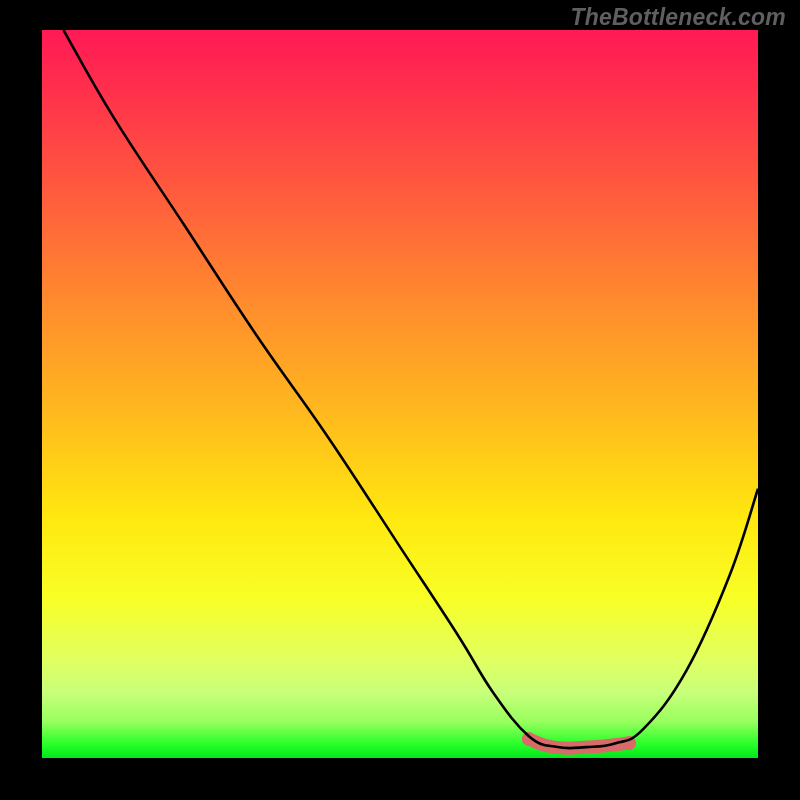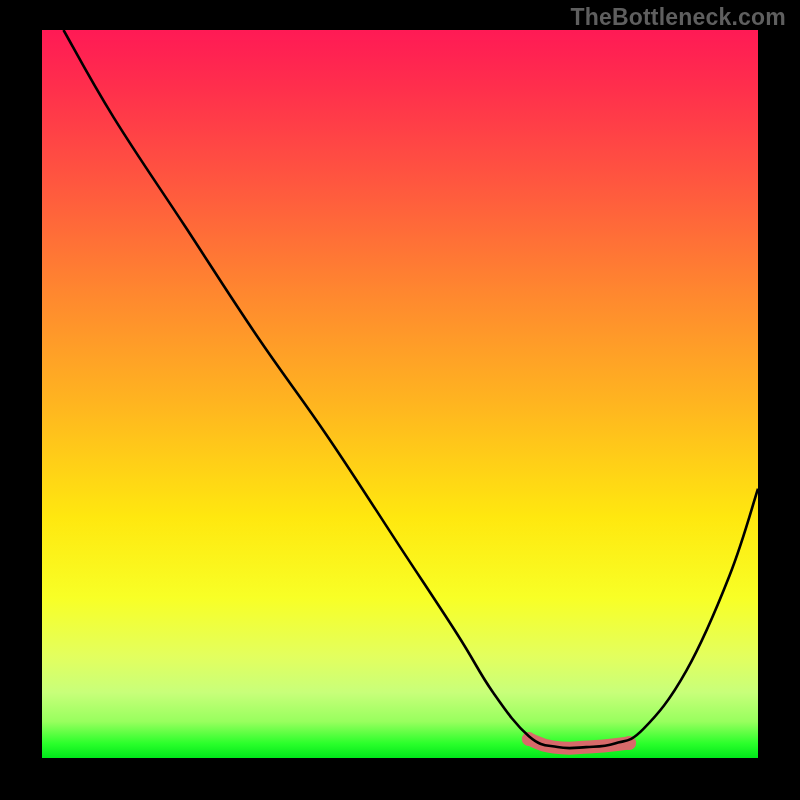--- a/index.html
+++ b/index.html
@@ -19,20 +19,21 @@
   }
   .watermark {
     position: absolute;
     top: 4px;
     right: 14px;
     color: #5f5f5f;
     font-size: 23px;
     font-weight: 600;
     letter-spacing: 0.2px;
     z-index: 10;
+    font-style: italic;
   }
   .plot-area {
     position: absolute;
     left: 42px;
     top: 30px;
     width: 716px;
     height: 728px;
     overflow: hidden;
   }
   .gradient {

